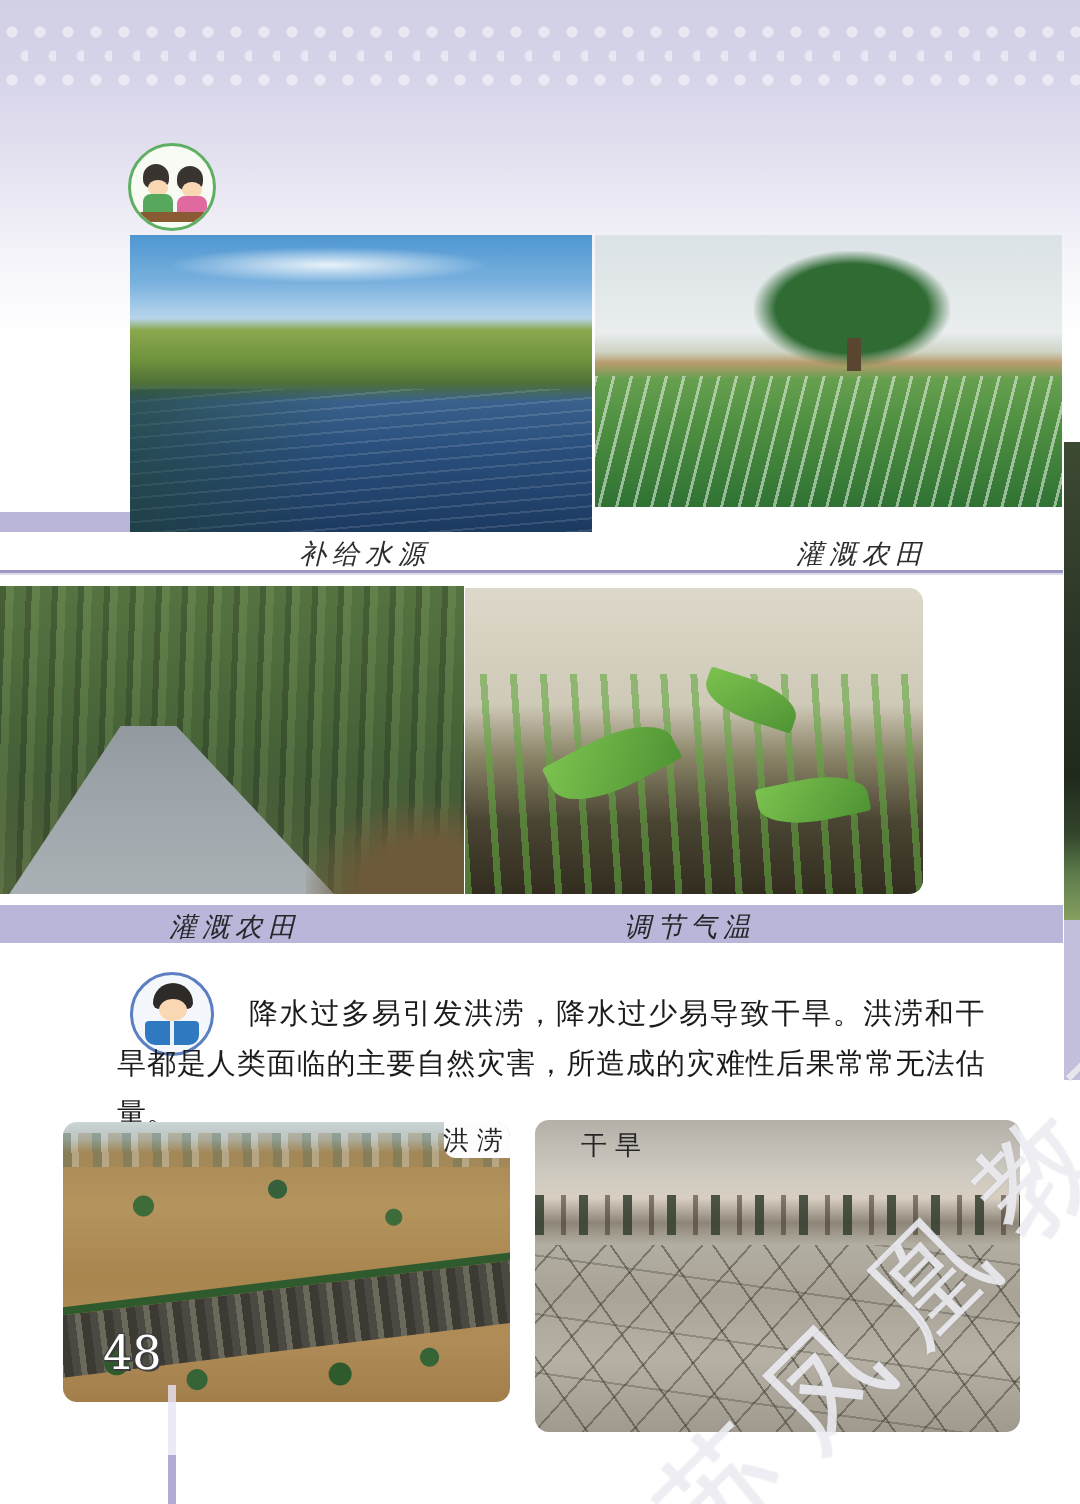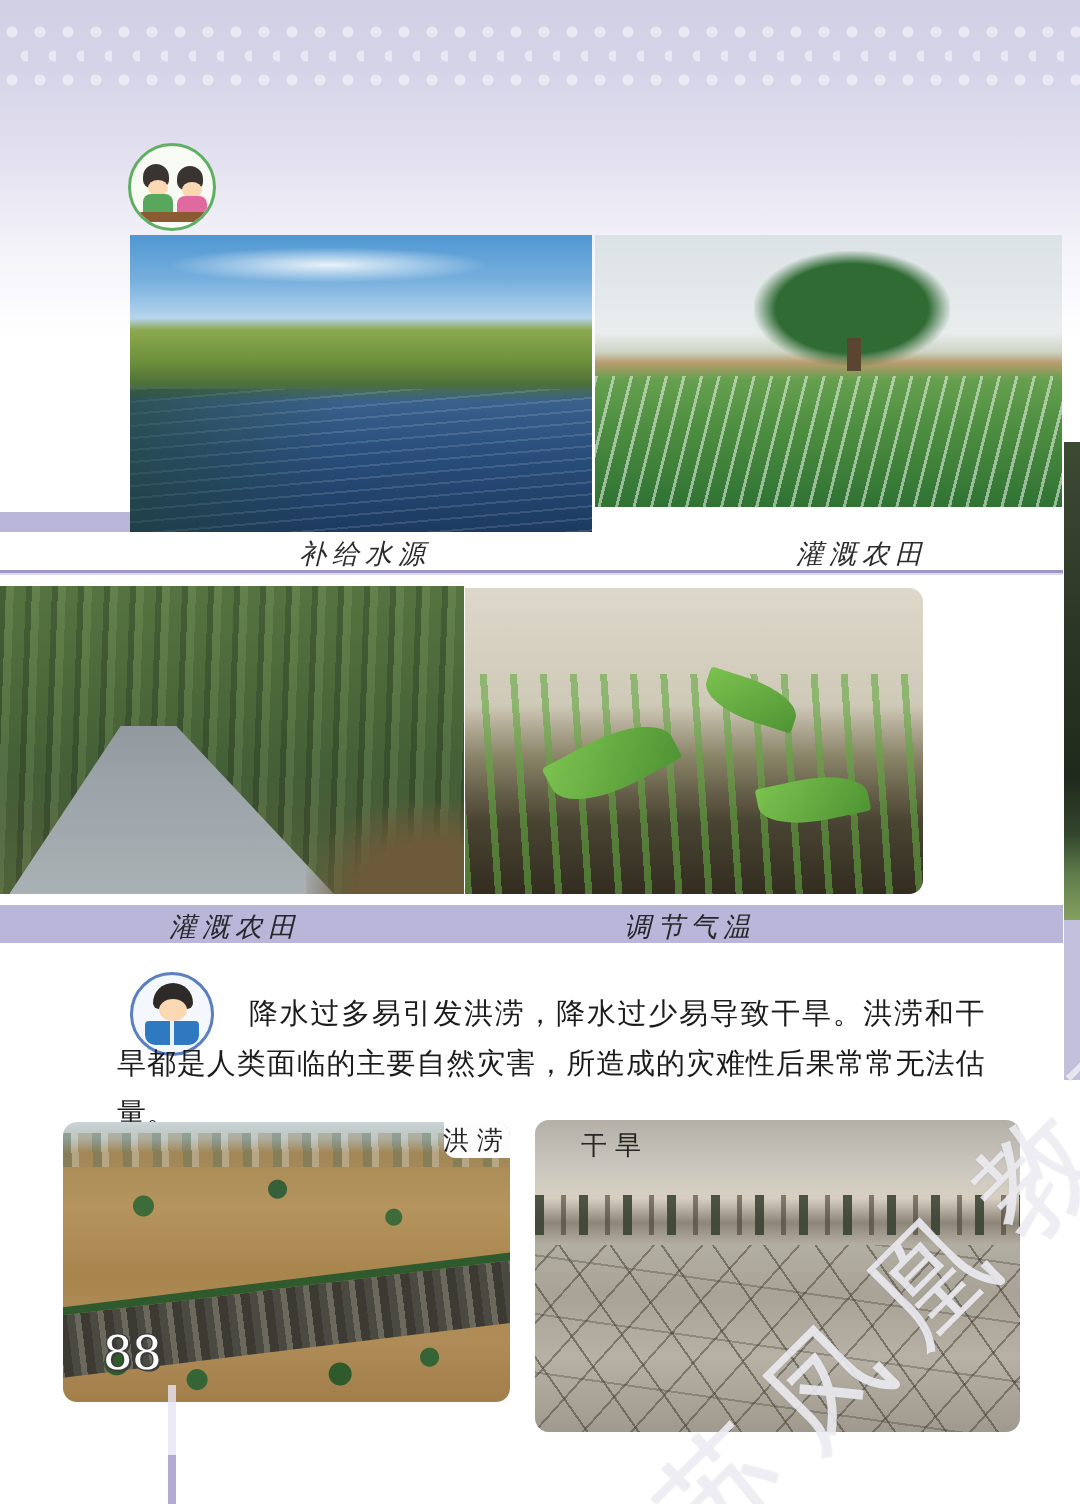--- a/index.html
+++ b/index.html
@@ -186,21 +186,21 @@
   </div>
   <div class="r-text">降水过多易引发洪涝，降水过少易导致干旱。洪涝和干旱都是人类面临的主要自然灾害，所造成的灾难性后果常常无法估量。</div>
 
   <div class="photo ph-flood">
     <div class="far"></div>
     <div class="village"></div>
     <div class="bushes"></div>
     <div class="flood-tab">
       <span class="disaster-label">洪涝</span>
     </div>
-    <div class="pagenum">88</div>
+    <div class="pagenum">48</div>
   </div>
 
   <div class="photo ph-drought">
     <div class="trees"></div>
     <div class="cracks"></div>
     <span class="disaster-label drought-label">干旱</span>
   </div>
 
   <div class="vline-faint"></div>
   <div class="vline"></div>

